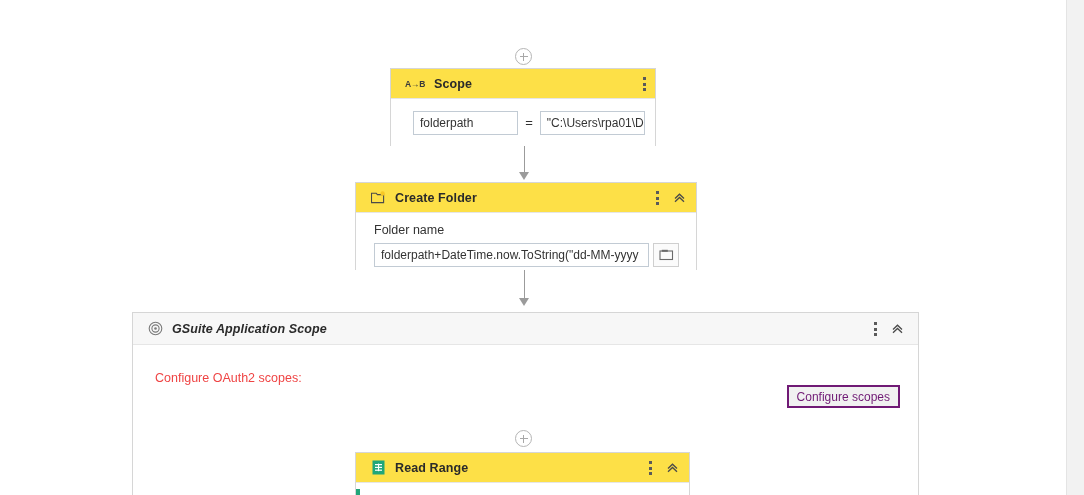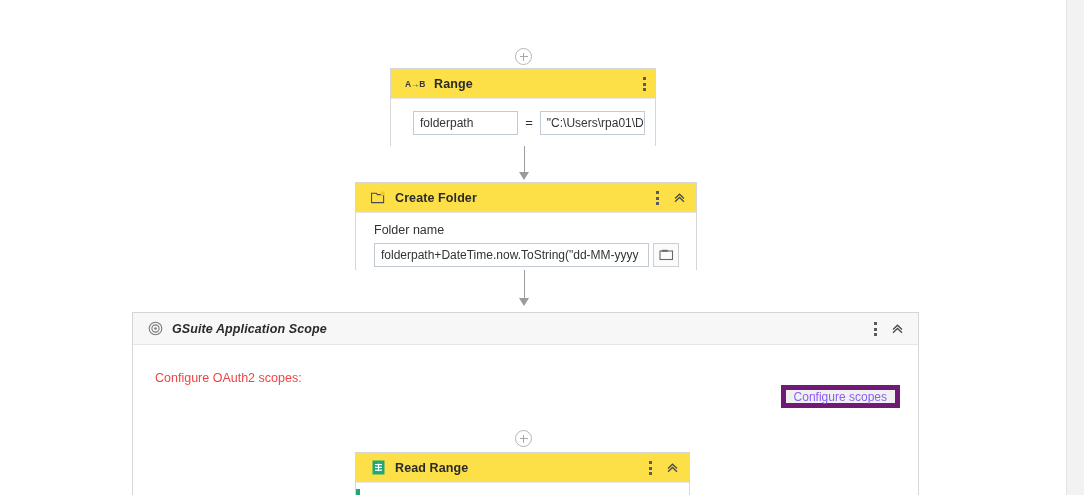--- a/index.html
+++ b/index.html
@@ -204,24 +204,24 @@
     top: 26px;
     font-size: 12.5px;
     color: #ef4444;
   }
   .scopes-btn {
     position: absolute;
     right: 18px;
     top: 40px;
     height: 23px;
     min-width: 98px;
-    border: 5px solid #701a75;
+    border: 2px solid #701a75;
     background: #f1f1f1;
     font-size: 12px;
-    color: #8b5cf6;
+    color: #701a75;
     display: flex;
     align-items: center;
     justify-content: center;
     padding: 0 8px;
     box-sizing: border-box;
     cursor: pointer;
     font-family: "Liberation Sans", sans-serif;
   }
 
   
@@ -268,21 +268,21 @@
 
   <div class="right-strip"></div>
 
   <div class="plus-btn" style="left:515px; top:48px;"></div>
 
   <div class="node" style="left:390px; top:68px; width:266px; height:78px;">
     <div class="node-accent" style="background:#8a8a8a;"></div>
 
     <div class="node-header">
       <span class="icon icon-assign">A→B</span>
-      <span class="node-title">Range</span>
+      <span class="node-title">Scope</span>
       <span class="hdr-actions">
         <span class="kebab">
           <i></i>
             <i></i>
             <i></i>
         </span>
       </span>
     </div>
 
     <div class="node-body" style="padding:12px 10px 12px 22px;">

